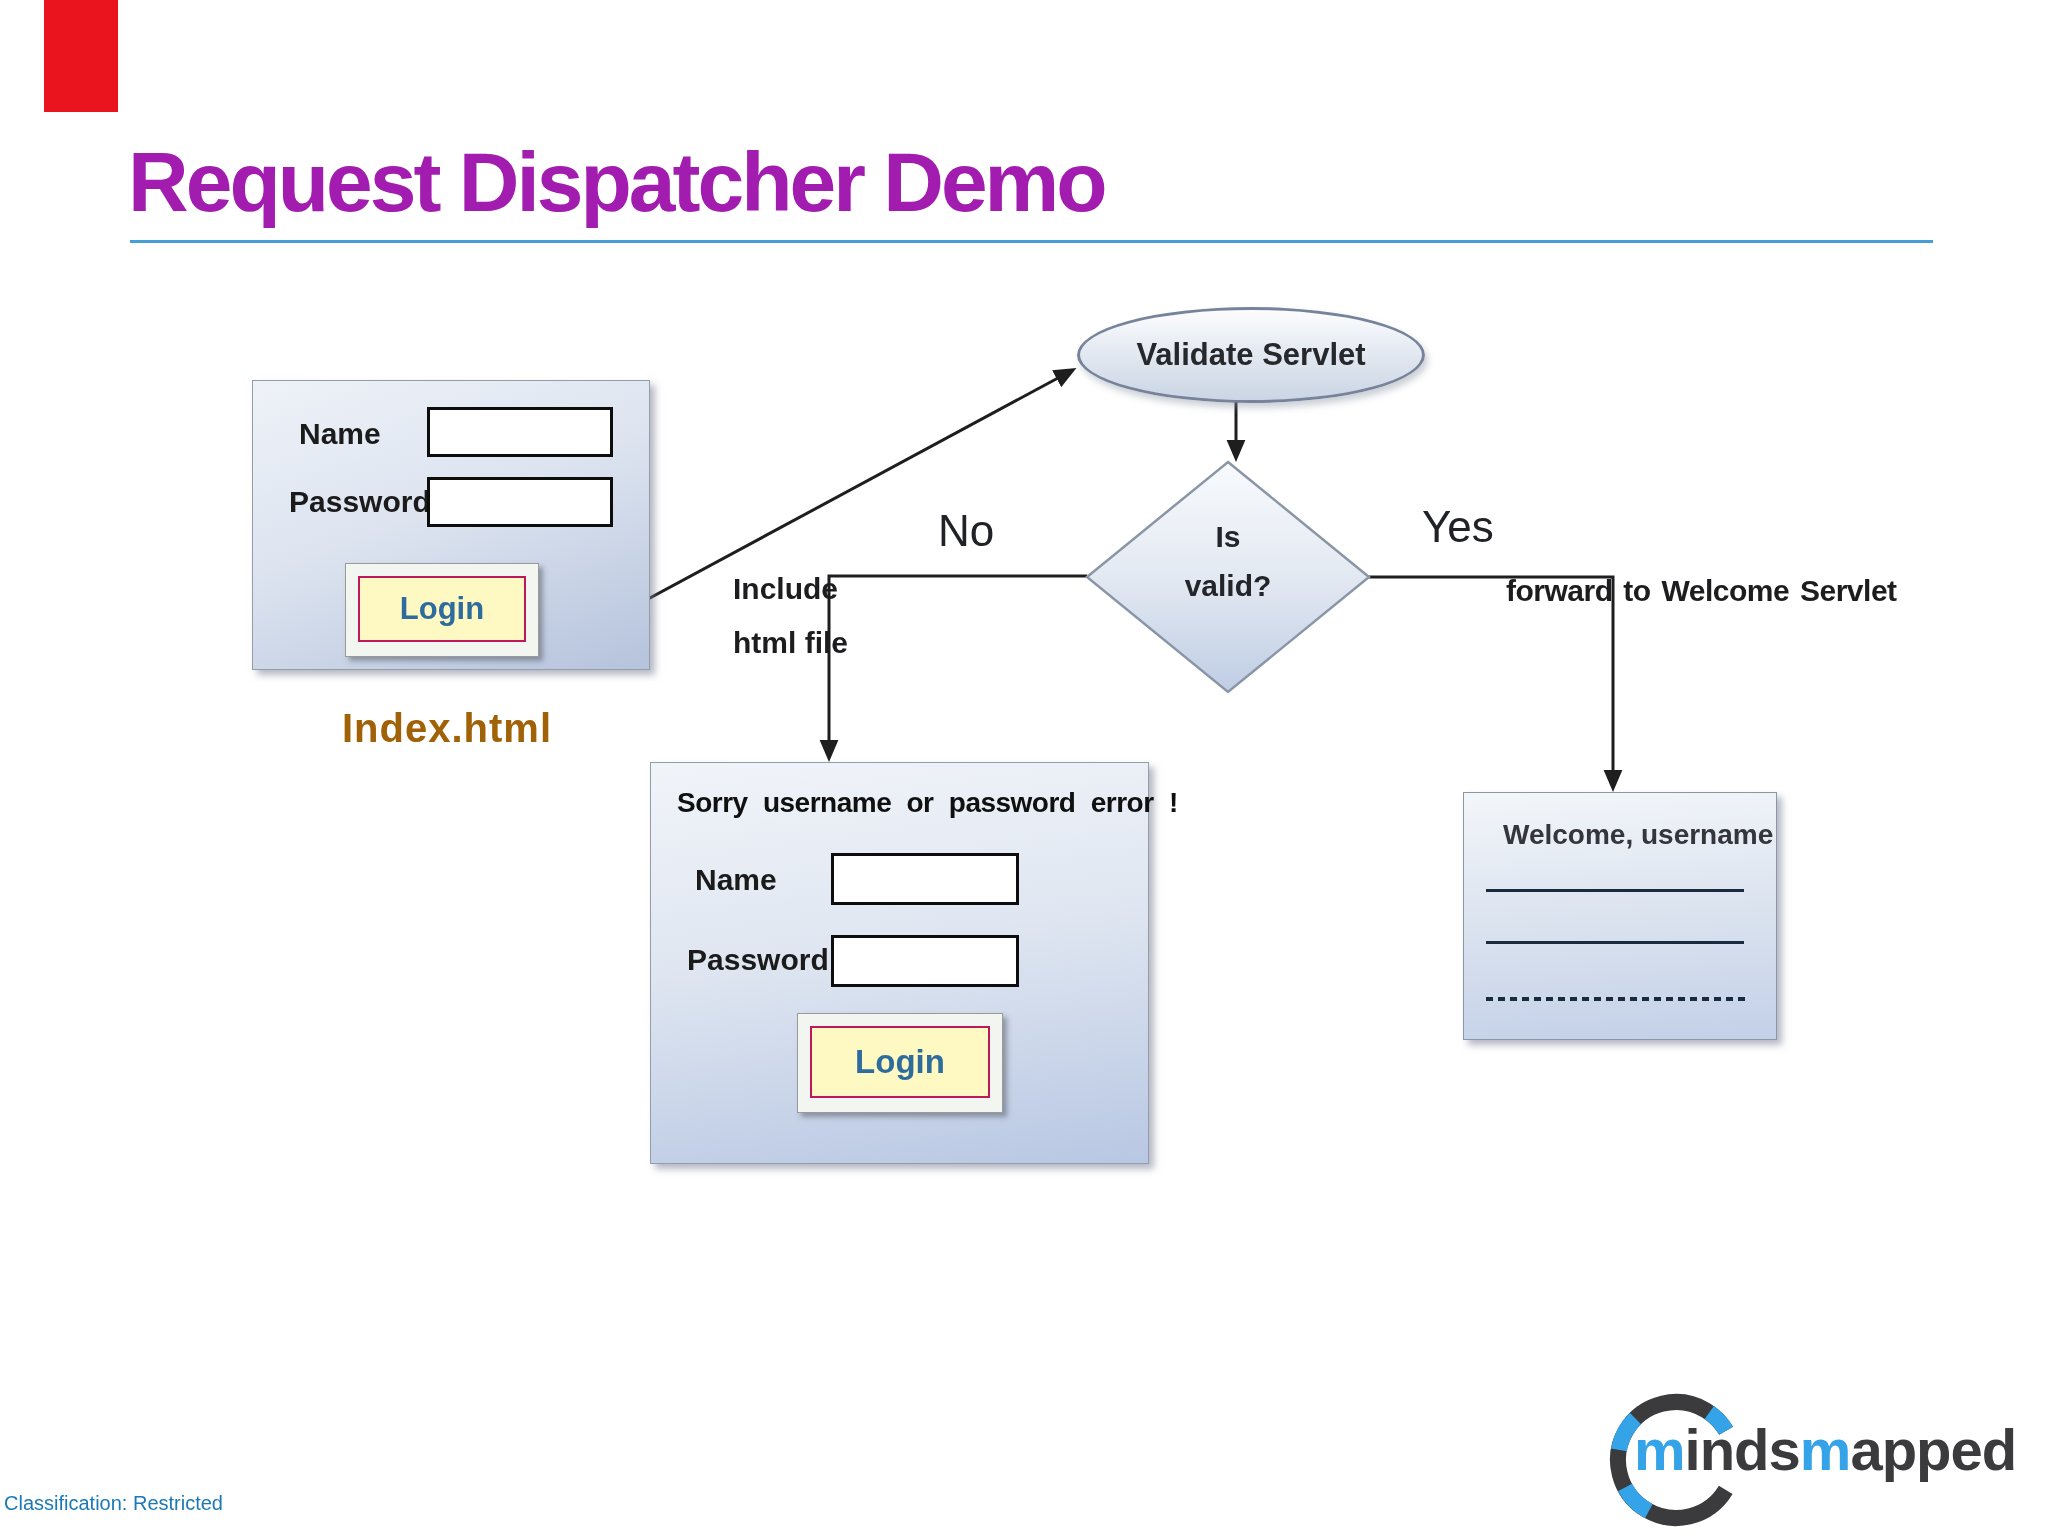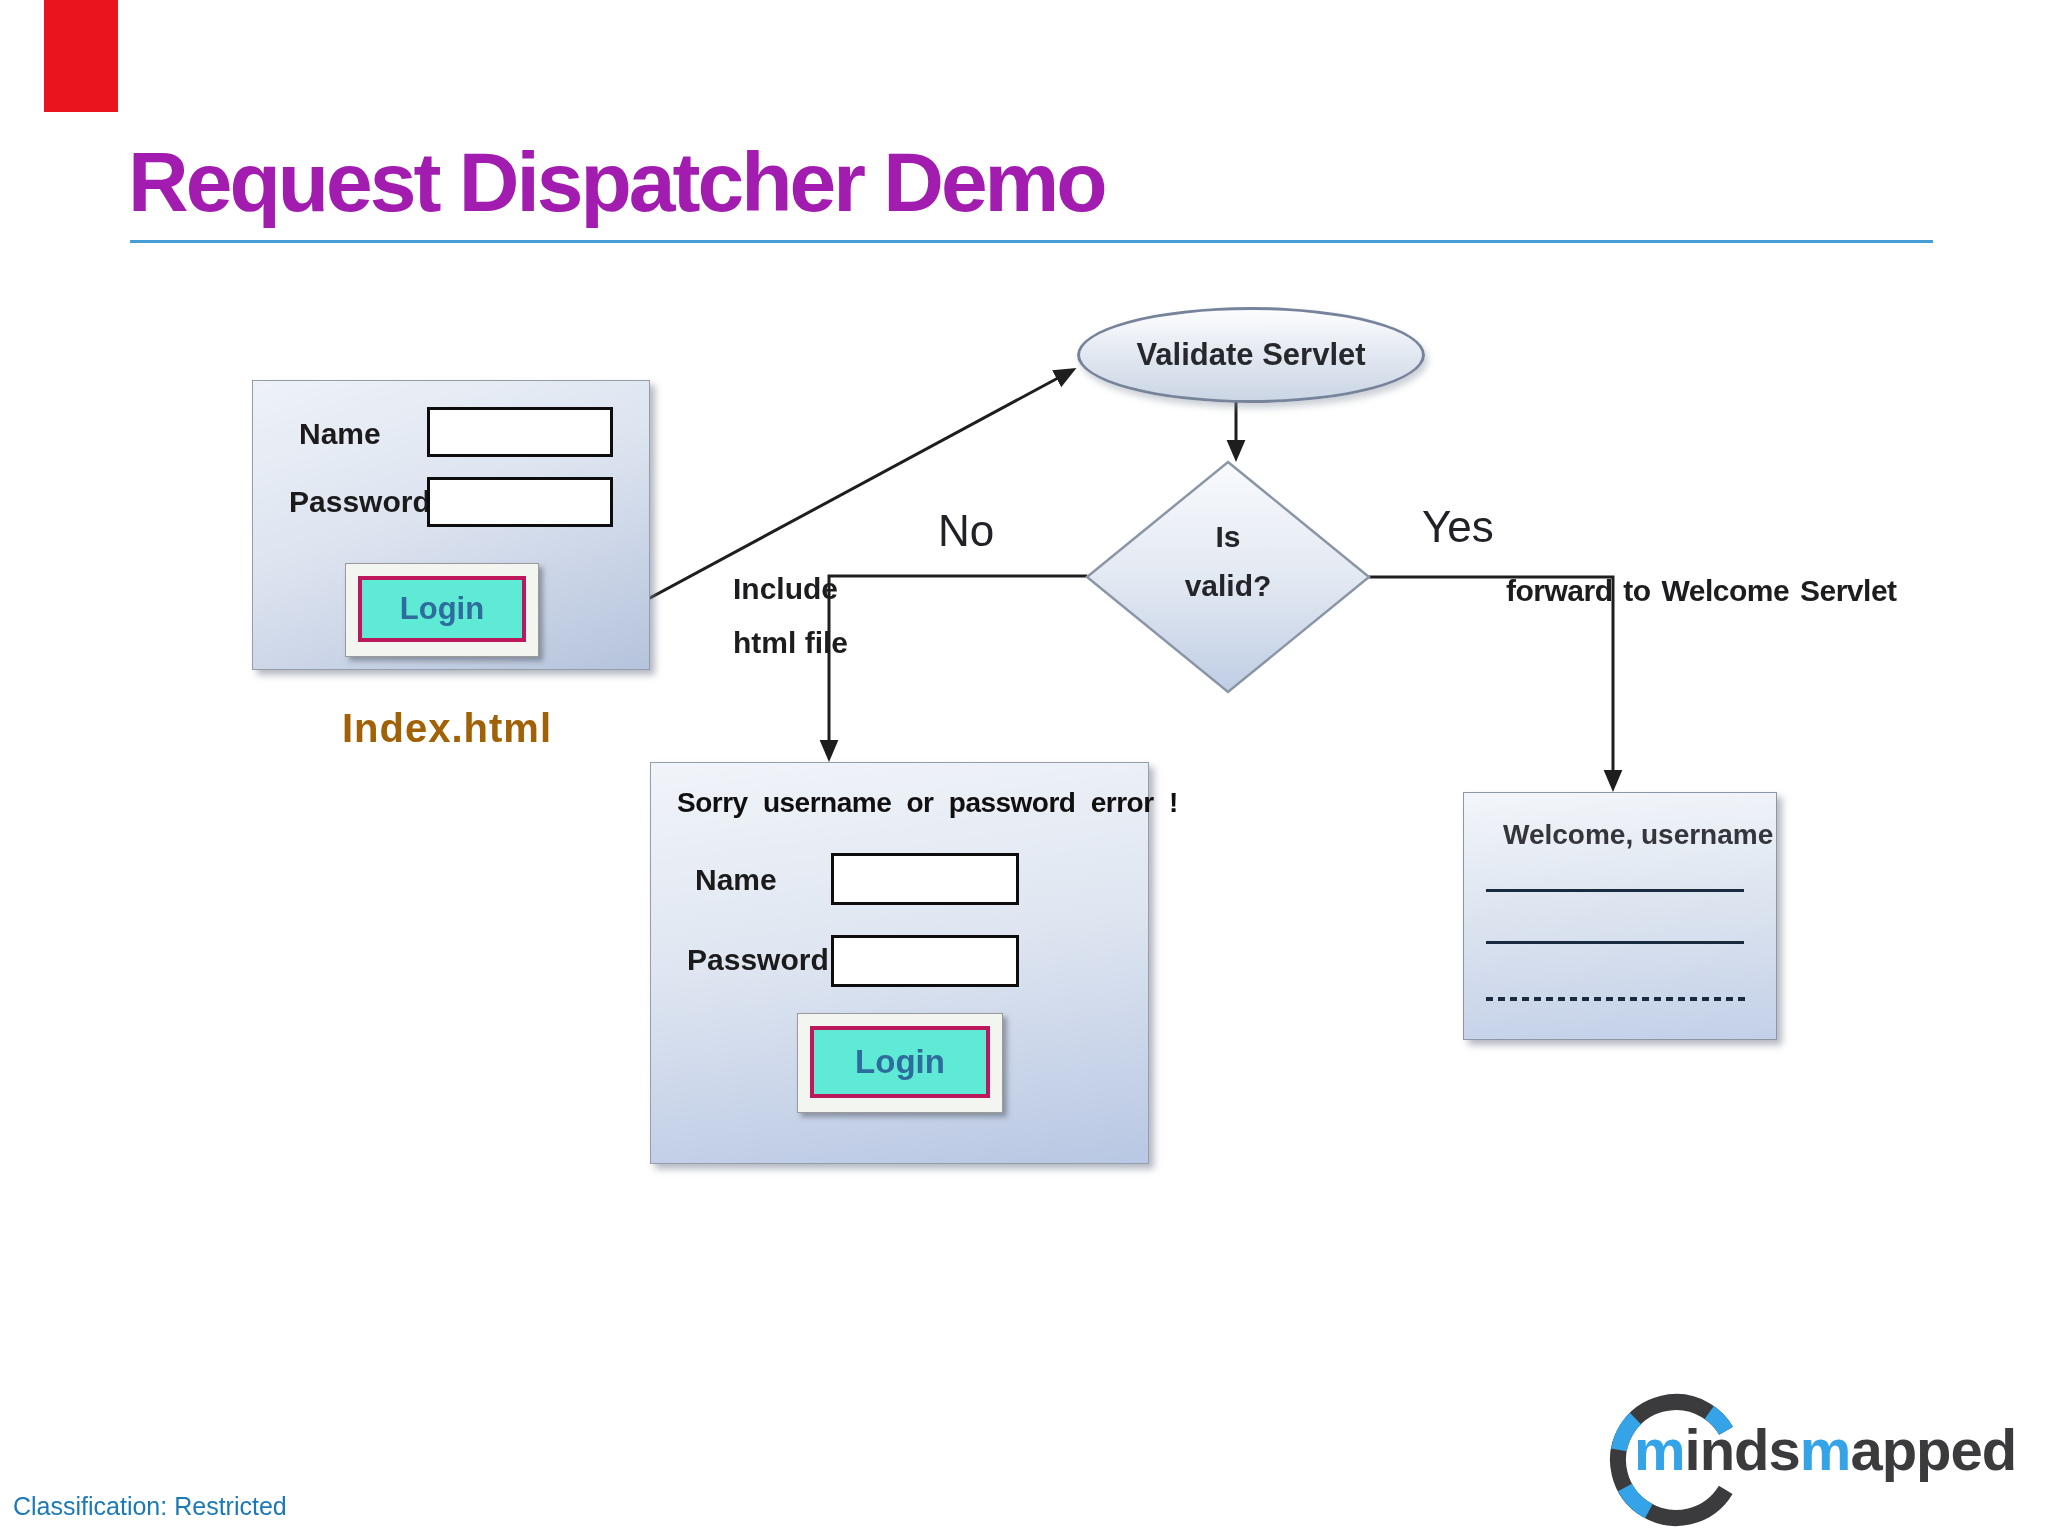--- a/index.html
+++ b/index.html
@@ -34,21 +34,21 @@
 
   .fld-label{font-size:30px;font-weight:700;color:#1b1b1b;white-space:nowrap;}
   .fld-input{background:#ffffff;border:3px solid #0d0d0d;}
 
   .btn-frame{
     background:#f3f5f1;border:1px solid #9a9a9a;
     box-shadow:4px 4px 5px rgba(88,94,106,.55);
   }
   .btn-teal{
     position:absolute;left:12px;top:12px;right:12px;bottom:14px;
-    background:#5eead4;border:4px solid #be185d;
+    background:#fef9c3;border:2px solid #be185d;
     display:flex;align-items:center;justify-content:center;
     font-size:31px;font-weight:700;color:#2f6c9e;
   }
 
   .index-caption{left:342px;top:706px;font-size:40px;font-weight:700;color:#a16207;letter-spacing:1px;}
 
   
   .ellipse-node{
     left:1077px;top:307px;width:342px;height:90px;border-radius:50%;
     background:linear-gradient(180deg,#fdfdfe 0%,#e4eaf2 45%,#cbd5e4 100%);
@@ -79,21 +79,21 @@
 
   
   .w-text{left:30px;top:26px;font-size:28px;font-weight:700;color:#34363c;margin-left:9px;}
   .w-line{position:absolute;left:22px;width:258px;height:3px;background:#1b2b3f;}
   .w-dash{
     position:absolute;left:22px;width:262px;height:4px;
     background:repeating-linear-gradient(90deg,#1b2b3f 0 7px,transparent 7px 12px);
   }
 
   
-  .footer-left{left:13px;top:1492px;font-size:25px;color:#1b79b8;}
+  .footer-left{left:4px;top:1492px;font-size:20px;color:#1b79b8;}
   .footer-page{left:976px;top:1556px;font-size:28px;color:#a21caf;}
 
   
   .logo{left:1580px;top:1378px;width:468px;height:158px;z-index:2;}
   .logo svg{position:absolute;left:0;top:0;}
   .logo-text{
     position:absolute;left:54px;top:38px;font-size:58px;font-weight:700;
     letter-spacing:-1px;white-space:nowrap;
   }
   .seg-blue{color:#35a3e8;}

